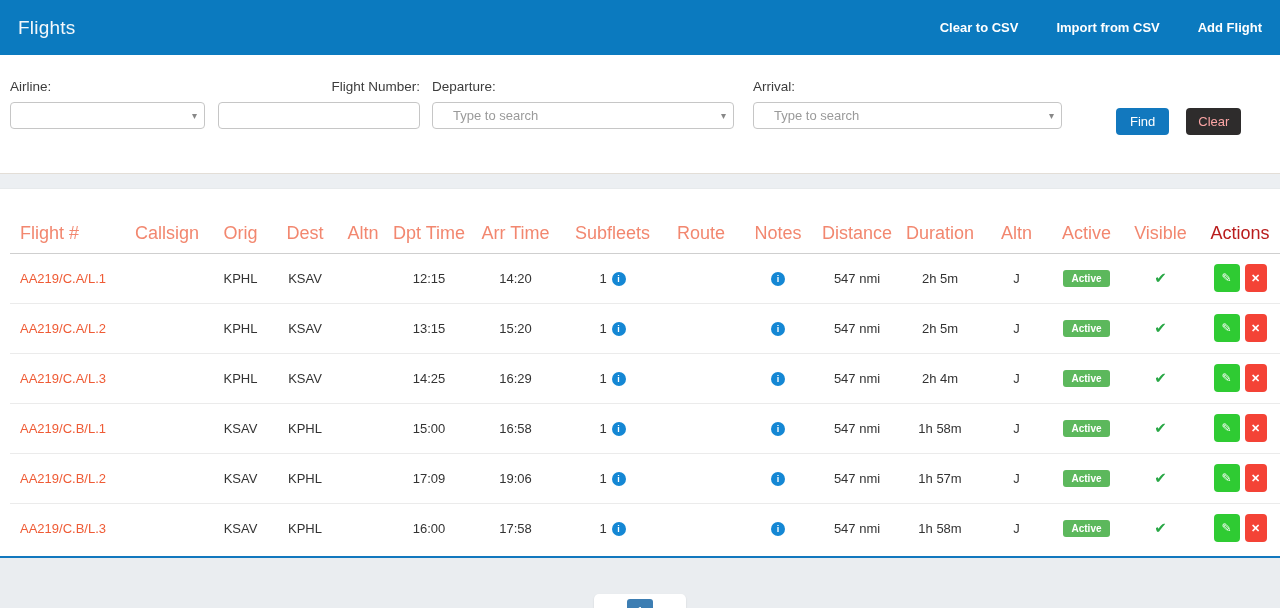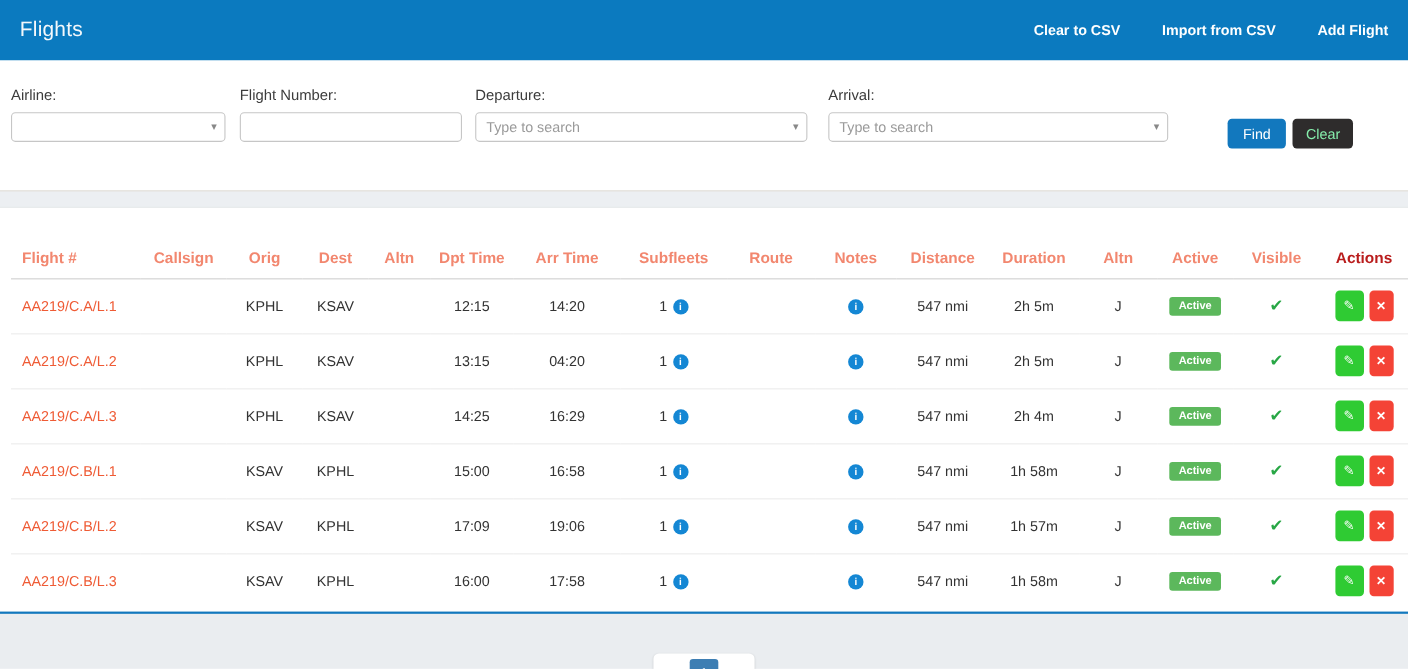--- a/index.html
+++ b/index.html
@@ -11,42 +11,42 @@
     justify-content: space-between; padding: 0 18px 0 18px; }
   .topbar .title { color: #f4f8fb; font-size: 19px; font-weight: 400; letter-spacing: .2px; }
   .topbar .actions { display: flex; align-items: center; gap: 38px; }
   .topbar .actions a { color: #ffffff; font-size: 13px; font-weight: 700; cursor: pointer; text-decoration: none; }
 
   
   .filterbar { background: #fff; padding: 24px 0 0 10px; height: 118px; display: flex; align-items: flex-start; }
   .fgroup { display: flex; flex-direction: column; }
   .fgroup label { font-size: 13.5px; color: #3c3c3c; margin-bottom: 8px; }
   .ctl { height: 27px; border: 1px solid #c6c6c6; border-radius: 4px; background: #fff;
-    font-size: 13px; color: #444; padding: 0 9px; position: relative; width: 100%; }
+    font-size: 13px; color: #444; padding: 0 20px; position: relative; width: 100%; }
   .selectwrap { position: relative; }
   .selectwrap .arrow { position: absolute; right: 8px; top: 50%; transform: translateY(-54%);
     font-size: 10px; color: #888; pointer-events: none; }
   .g-airline { width: 195px; margin-right: 13px; }
-  .g-flightno { width: 202px; margin-right: 12px; }
+  .g-flightno { width: 202px; margin-right: 12px; align-items: flex-end; }
   .g-departure { width: 302px; margin-right: 19px; }
   .g-arrival { width: 309px; margin-right: 54px; }
   .ctl::placeholder { color: #9a9a9a; }
-  .fbuttons { display: flex; gap: 6px; margin-top: 29px; }
+  .fbuttons { display: flex; gap: 17px; margin-top: 29px; }
   .btn-find { background: #1278be; color: #fff; border: none; border-radius: 4px;
     font-size: 13px; padding: 6px 14px; cursor: pointer; font-family: inherit; }
-  .btn-clear { background: #2e2c2c; color: #86efac; border: none; border-radius: 4px;
+  .btn-clear { background: #2e2c2c; color: #fca5a5; border: none; border-radius: 4px;
     font-size: 13px; padding: 6px 12px; cursor: pointer; font-family: inherit; }
 
   
   .strip { height: 16px; background: #eceff2; border-top: 1px solid #e3ded7; border-bottom: 1px solid #e7eaec; }
 
   
   .tablewrap { padding: 26px 10px 0 10px; }
   table { border-collapse: collapse; table-layout: fixed; width: 1260px; }
-  thead th { font-size: 14px; font-weight: 700; color: #f2876f; text-align: center;
+  thead th { font-size: 18px; font-weight: 400; color: #f2876f; text-align: center;
     height: 38px; vertical-align: middle; border-bottom: 1px solid #cfcfcf; }
   thead th.col-flight { text-align: left; padding-left: 10px; }
   thead th.col-actions { color: #b91c1c; }
   tbody td { height: 50px; font-size: 13px; color: #333; text-align: center;
     vertical-align: middle; border-bottom: 1px solid #ebebeb; }
   tbody tr:last-child td { border-bottom: none; }
   td.cell-flight { text-align: left; padding-left: 10px; }
   td.cell-flight a { color: #ef5b35; text-decoration: none; cursor: pointer; }
 
   .info-icon { display: inline-block; width: 14px; height: 14px; line-height: 14px;
@@ -184,21 +184,21 @@
             </span></td>
       </tr>
 
       <tr>
         <td class="cell-flight"><a>AA219/C.A/L.2</a></td>
         <td></td>
         <td>KPHL</td>
         <td>KSAV</td>
         <td></td>
         <td>13:15</td>
-        <td>04:20</td>
+        <td>15:20</td>
         <td><span class="subfleet-count">1</span><span class="info-icon">i</span></td>
         <td></td>
         <td><span class="info-icon">i</span></td>
         <td>547 nmi</td>
         <td>2h 5m</td>
         <td>J</td>
         <td><span class="badge-active">Active</span></td>
         <td><span class="check">✔</span></td>
         <td><span class="rowbtns">
               <button class="btn-edit"><span>✎</span></button>

